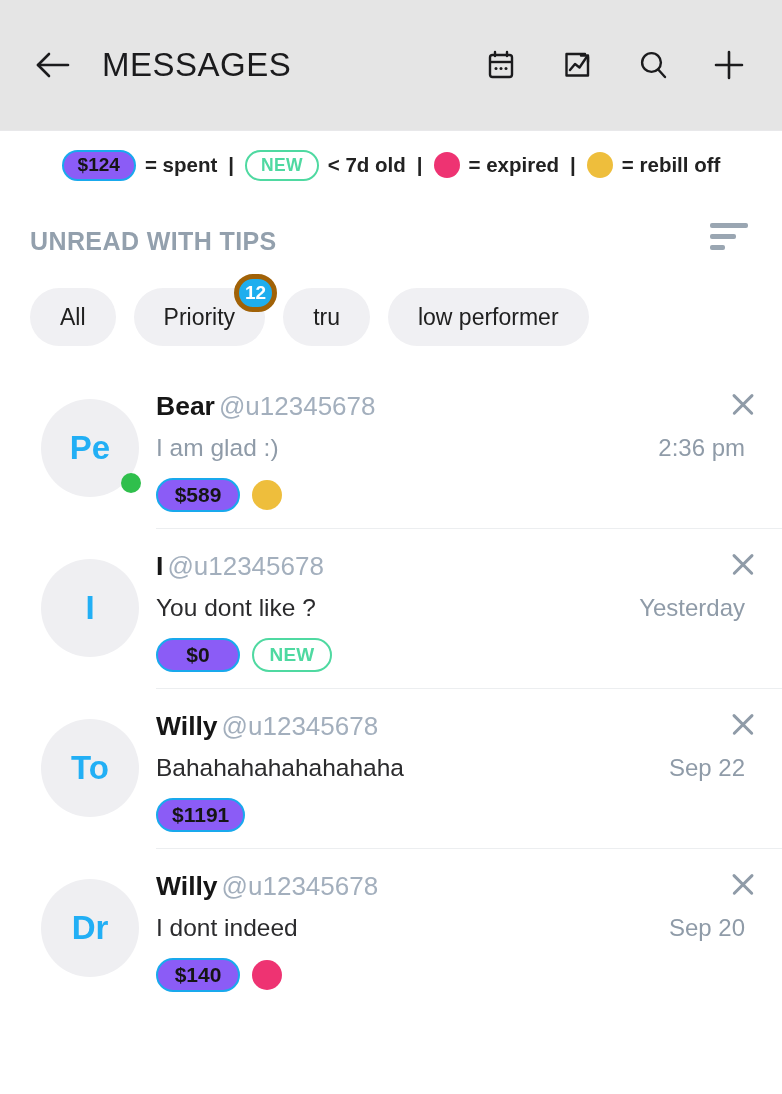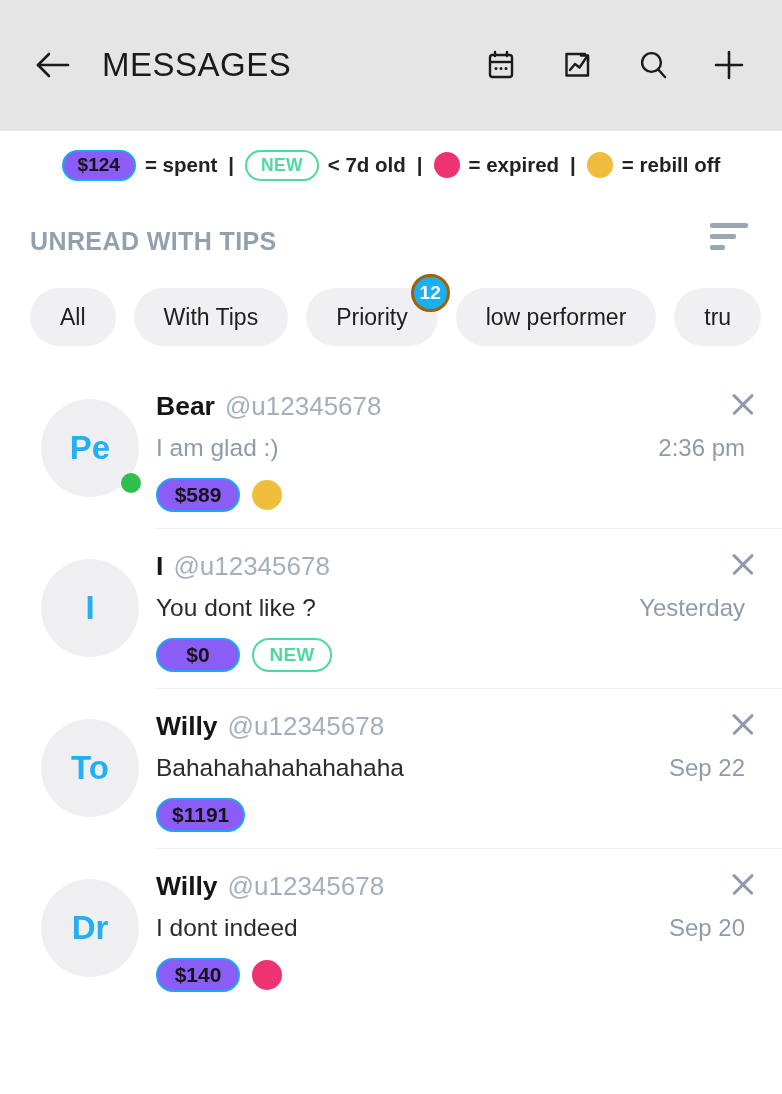--- a/index.html
+++ b/index.html
@@ -143,21 +143,21 @@
     position: absolute;
     top: -14px; right: -12px;
     min-width: 38px; height: 38px;
     border-radius: 19px;
     background: #1eaeee;
     color: #fff;
     font-size: 19px;
     font-weight: bold;
     display: flex; align-items: center; justify-content: center;
     padding: 0 6px;
-    border: 3px solid #a16207;
+    border: 5px solid #a16207;
   }
 
   
   .list { padding-left: 0; }
   .conv {
     display: flex;
     position: relative;
     padding-left: 24px;
     min-height: 160px;
     cursor: pointer;
@@ -189,21 +189,21 @@
   .conv-body {
     flex: 1;
     min-width: 0;
     padding: 22px 0 14px 0;
     border-bottom: 1px solid #eceef0;
   }
   .conv:last-child .conv-body { border-bottom: none; }
   .line1 {
     display: flex;
     align-items: baseline;
-    gap: 10px;
+    gap: 4px;
     padding-right: 22px;
   }
   .cname {
     font-size: 26.5px;
     font-weight: bold;
     color: #161616;
     white-space: nowrap;
   }
   .chandle {
     font-size: 26px;
@@ -326,31 +326,28 @@
       <i></i>
       <i></i>
   </div>
 </div>
 
 <div class="chips" id="chips">
     <div class="chip">
       <span>All</span>
     </div>
     <div class="chip">
-      <span>With Tips</span>
-    </div>
-    <div class="chip">
       <span>Priority</span>
       <span class="chip-badge">12</span>
     </div>
     <div class="chip">
+      <span>tru</span>
+    </div>
+    <div class="chip">
       <span>low performer</span>
-    </div>
-    <div class="chip">
-      <span>tru</span>
     </div>
   </div>
 
 <div class="list" id="list">
     <div class="conv">
       <div class="avatar-wrap">
         <div class="avatar">
           <span>Pe</span>
           <span class="online"></span>
         </div>

